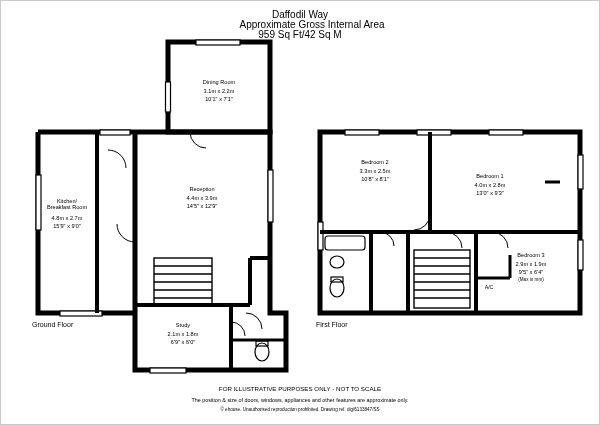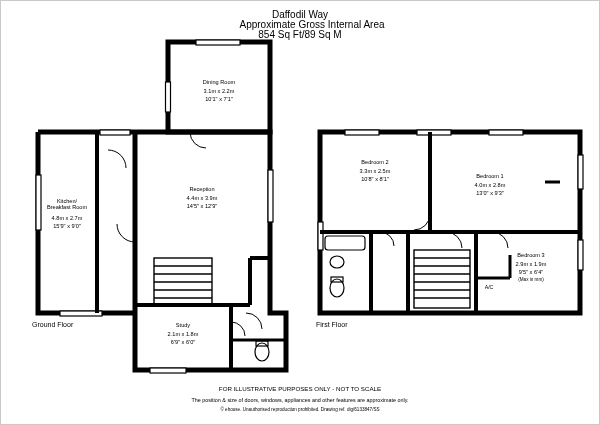--- a/index.html
+++ b/index.html
@@ -131,21 +131,21 @@
 
       <g stroke="#000" stroke-width="3" fill="none">
         <line x1="540" y1="232" x2="560" y2="232"></line>
         <line x1="545" y1="182" x2="560" y2="182"></line>
       </g>
     </g>
   </svg>
 
   <div class="txt title c" style="left:300px;top:9px;">Daffodil Way</div>
   <div class="txt title c" style="left:312px;top:19px;">Approximate Gross Internal Area</div>
-  <div class="txt title c" style="left:300px;top:29px;">854 Sq Ft/89 Sq M</div>
+  <div class="txt title c" style="left:300px;top:29px;">959 Sq Ft/42 Sq M</div>
 
   <div class="txt room" style="left:219px;top:79px;">Dining Room</div>
   <div class="txt room" style="left:219px;top:88px;">3.1m x 2.2m</div>
   <div class="txt room" style="left:219px;top:96px;">10'1" x 7'1"</div>
 
   <div class="txt room" style="left:67px;top:198px;">Kitchen/
 Breakfast Room</div>
   <div class="txt room" style="left:67px;top:215px;">4.8m x 2.7m</div>
   <div class="txt room" style="left:67px;top:223px;">15'9" x 9'0"</div>
 

